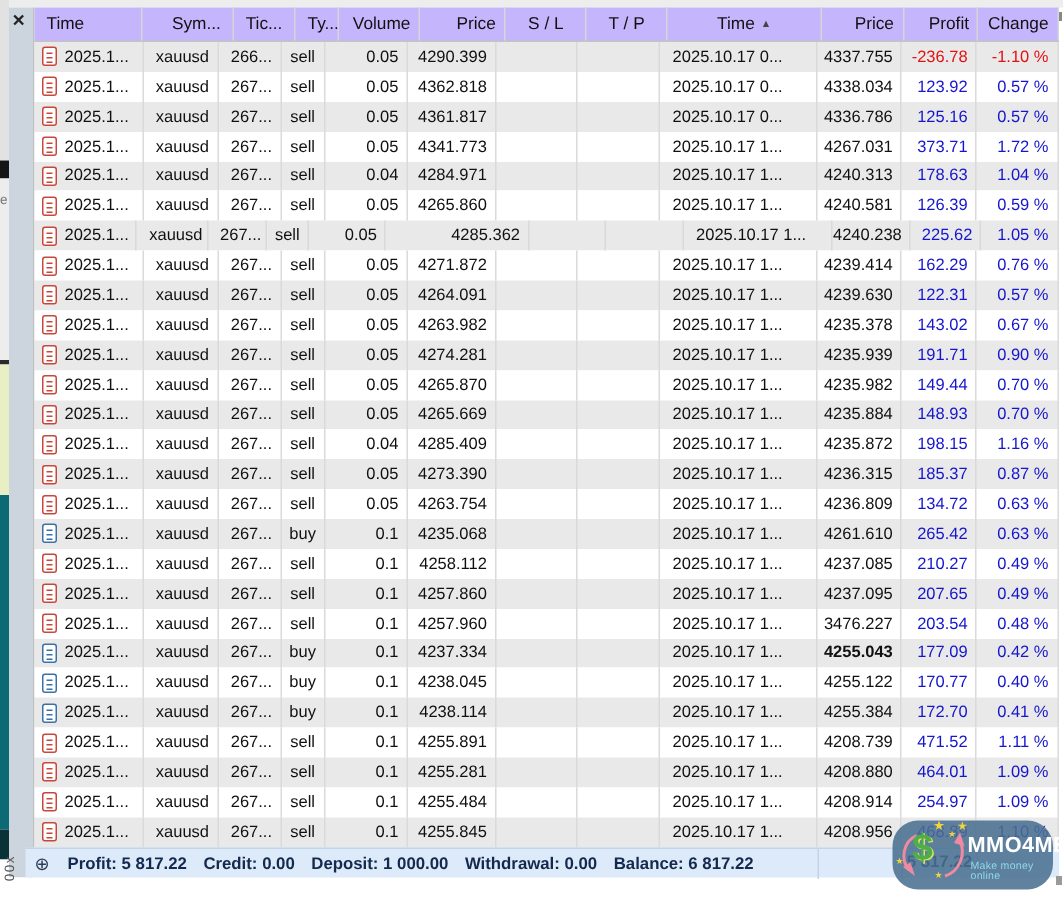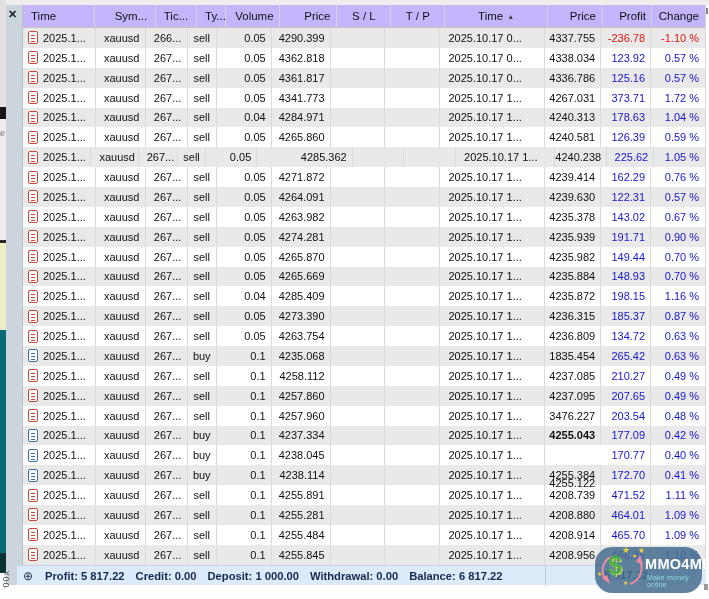--- a/index.html
+++ b/index.html
@@ -792,21 +792,21 @@
           <div class="cell ar" style="width: 55px;">
             <span></span>
           </div>
           <div class="cell ar" style="width: 55px;">
             <span></span>
           </div>
           <div class="cell al" style="width: 105px;">
             <span>2025.10.17 1...</span>
           </div>
           <div class="cell ar" style="width: 56px;">
-            <span>1835.454</span>
+            <span>4261.610</span>
           </div>
           <div class="cell ar" style="width: 50px;">
             <span class="pos">265.42</span>
           </div>
           <div class="cell ar6" style="width: 55px;">
             <span class="pos">0.63 %</span>
           </div>
         </div>
         <div class="trow">
           <div class="cell al c-time" style="width: 73px;">
@@ -986,21 +986,21 @@
           </div>
           <div class="cell ar" style="width: 55px;">
             <span></span>
           </div>
           <div class="cell ar" style="width: 55px;">
             <span></span>
           </div>
           <div class="cell al" style="width: 105px;">
             <span>2025.10.17 1...</span>
           </div>
-          <div class="cell ar" style="width: 56px; margin-top: 28px;">
+          <div class="cell ar" style="width: 56px;">
             <span>4255.122</span>
           </div>
           <div class="cell ar" style="width: 50px;">
             <span class="pos">170.77</span>
           </div>
           <div class="cell ar6" style="width: 55px;">
             <span class="pos">0.40 %</span>
           </div>
         </div>
         <div class="trow stripe">
@@ -1146,21 +1146,21 @@
           <div class="cell ar" style="width: 55px;">
             <span></span>
           </div>
           <div class="cell al" style="width: 105px;">
             <span>2025.10.17 1...</span>
           </div>
           <div class="cell ar" style="width: 56px;">
             <span>4208.914</span>
           </div>
           <div class="cell ar" style="width: 50px;">
-            <span class="pos">465.70</span>
+            <span class="pos">254.97</span>
           </div>
           <div class="cell ar6" style="width: 55px;">
             <span class="pos">1.09 %</span>
           </div>
         </div>
         <div class="trow stripe">
           <div class="cell al c-time" style="width: 73px;">
             <span class="rowicon sell"></span>
             <span>2025.1...</span>
           </div>

